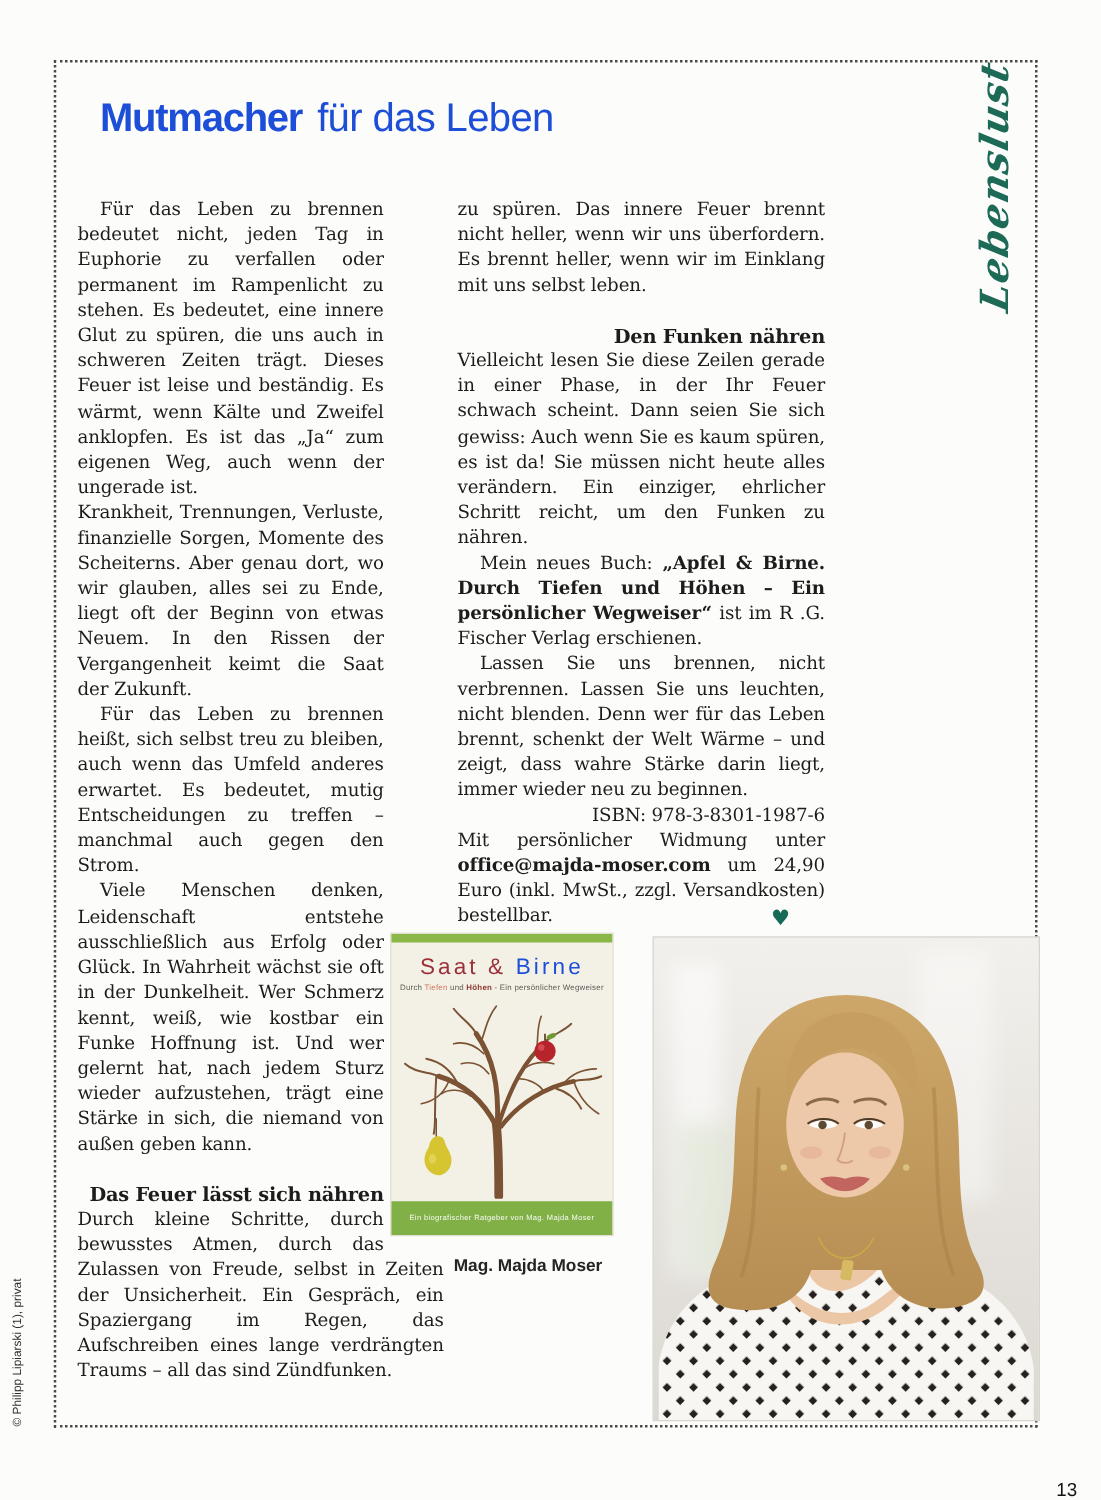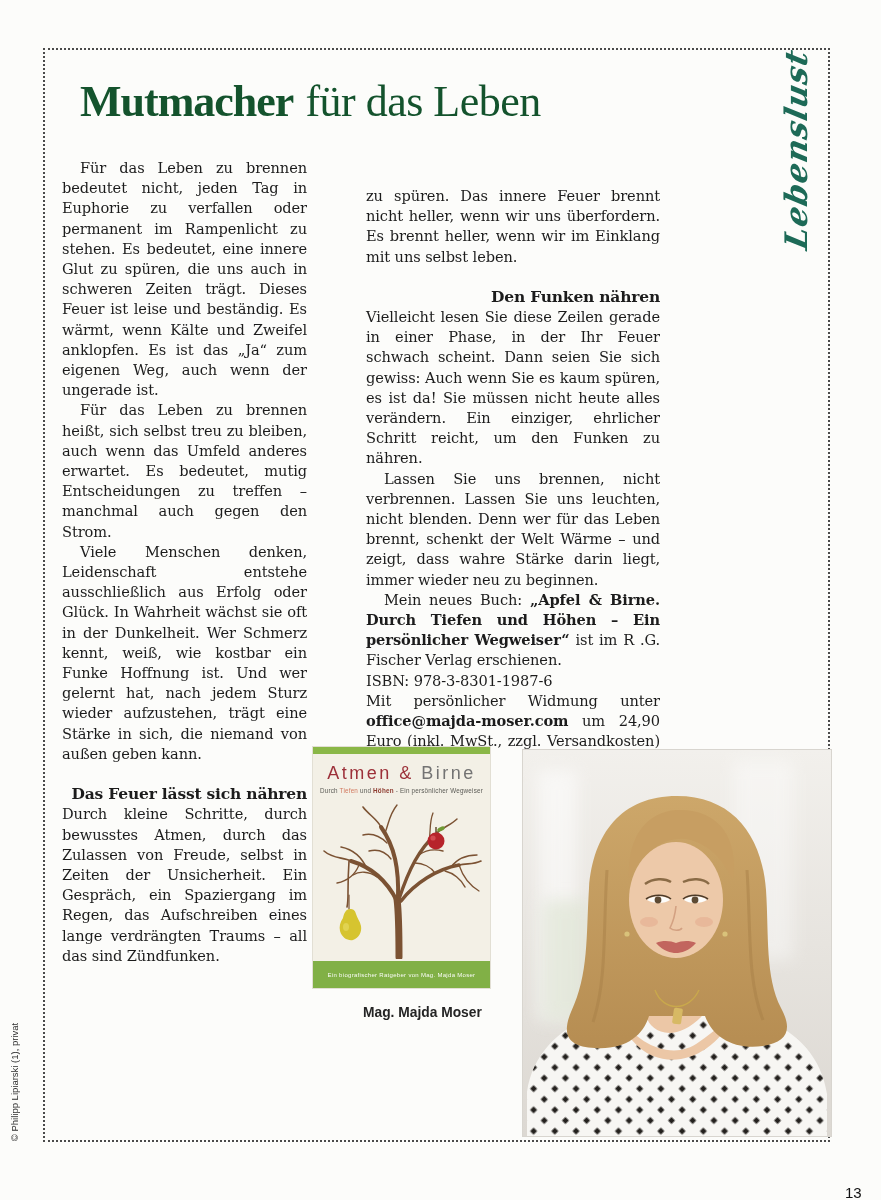--- a/index.html
+++ b/index.html
@@ -8,41 +8,41 @@
     background:#fcfcfa;
     font-family:"DejaVu Serif", serif;
     color:#1c1c1c;
   }
   .frame{
     position:absolute;left:43px;top:48px;width:787px;height:1094px;
     border:2px dotted #4a4a4a;box-sizing:border-box;pointer-events:none;
   }
   .title{
     position:absolute;left:80px;top:76px;width:640px;
-    font-family:Liberation Serif, serif;
-    font-size:44px;letter-spacing:-1px;color:#14532d;white-space:nowrap;
+    font-family:Liberation Sans, sans-serif;
+    font-size:32px;letter-spacing:-1px;color:#1d4ed8;white-space:nowrap;
   }
   .title .t-bold{font-weight:700;}
   .title .t-rest{font-weight:400;margin-left:12px;letter-spacing:-0.5px;}
   .col{
     position:absolute;text-align:justify;
     font-size:14.6px;line-height:20.2px;letter-spacing:-0.1px;
     hyphens:auto;-webkit-hyphens:auto;
   }
   .col-left{left:62px;top:158px;width:293px;}
-  .col-right{left:366px;top:158px;width:294px;margin-top:28px;}
+  .col-right{left:366px;top:158px;width:294px;}
   .col p{margin:0;}
   .col p.ind{text-indent:18px;}
   .col h3{
     margin:20px 0 0 0;font-size:15.5px;line-height:20.2px;
     font-weight:700;text-align:right;letter-spacing:-0.2px;
   }
   .book-notch{float:right;width:48px;height:253px;margin-top:592px;}
   .note{margin-top:20px;}
-  .isbn-line{text-align:left;}
+  .isbn-line{text-align:right;}
   .order{margin-top:20px;}
   .heart-line{text-align:right;margin-top:-19px;padding-right:28px;}
   .heart{color:#176a55;font-size:17px;font-family:"DejaVu Sans",sans-serif;}
   b.semib{font-weight:700;}
 
   
   .book{
     position:absolute;left:313px;top:747px;width:177px;height:241px;
     background:#f3f0e6;box-shadow:0 0 0 1px #e2dfd4;box-sizing:border-box;
     overflow:hidden;
@@ -56,21 +56,21 @@
     font-family:"Liberation Sans",sans-serif;font-size:6px;color:#ffffff;opacity:.95;
     letter-spacing:.3px;
   }
   .book .b-title{
     position:absolute;left:0;top:16px;width:100%;text-align:center;
     font-family:"Liberation Sans",sans-serif;font-size:18px;font-weight:500;
     letter-spacing:2.5px;white-space:nowrap;
   }
   .book .b-title .apfel{color:#9c3039;}
   .book .b-title .amp{color:#9c3039;}
-  .book .b-title .birne{color:#737373;}
+  .book .b-title .birne{color:#1d4ed8;}
   .book .b-sub{
     position:absolute;left:0;top:40px;width:100%;text-align:center;
     font-family:"Liberation Sans",sans-serif;font-size:6.3px;color:#5a5a55;
     letter-spacing:.2px;white-space:nowrap;
   }
   .book .b-sub .tiefen{color:#d2795f;}
   .book .b-sub .hoehen{color:#8d3a2f;font-weight:700;}
   .book svg{position:absolute;left:6px;top:52px;}
 
   
@@ -116,42 +116,43 @@
 
 <div class="credit">© Philipp Lipiarski (1), privat</div>
 
 <h1 class="title" style="margin:0;">
   <span class="t-bold">Mutmacher</span><span class="t-rest">für das Leben</span>
 </h1>
 
 <div class="col col-left">
   <div class="book-notch"></div>
   <p class="ind">Für das Leben zu brennen bedeutet nicht, jeden Tag in Euphorie zu verfallen oder permanent im Rampenlicht zu stehen. Es bedeutet, eine innere Glut zu spüren, die uns auch in schweren Zeiten trägt. Dieses Feuer ist leise und beständig. Es wärmt, wenn Kälte und Zweifel anklopfen. Es ist das „Ja“ zum eigenen Weg, auch wenn der ungerade ist.</p>
+  <p>Krankheit, Trennungen, Verluste, finanzielle Sorgen, Momente des Scheiterns. Aber genau dort, wo wir glauben, alles sei zu Ende, liegt oft der Beginn von etwas Neuem. In den Rissen der Vergangenheit keimt die Saat der Zukunft.</p>
   <p class="ind">Für das Leben zu brennen heißt, sich selbst treu zu bleiben, auch wenn das Umfeld anderes erwartet. Es bedeutet, mutig Entscheidungen zu treffen – manchmal auch gegen den Strom.</p>
   <p class="ind">Viele Menschen denken, Leidenschaft entstehe ausschließlich aus Erfolg oder Glück. In Wahrheit wächst sie oft in der Dunkelheit. Wer Schmerz kennt, weiß, wie kostbar ein Funke Hoffnung ist. Und wer gelernt hat, nach jedem Sturz wieder aufzustehen, trägt eine Stärke in sich, die niemand von außen geben kann.</p>
   <h3>Das Feuer lässt sich nähren</h3>
   <p>Durch kleine Schritte, durch bewusstes Atmen, durch das Zulassen von Freude, selbst in Zeiten der Unsicherheit. Ein Gespräch, ein Spaziergang im Regen, das Aufschreiben eines lange verdrängten Traums – all das sind Zündfunken.</p>
 
 </div>
 
 <div class="col col-right">
   <p>zu spüren. Das innere Feuer brennt nicht heller, wenn wir uns überfordern. Es brennt heller, wenn wir im Einklang mit uns selbst leben.</p>
   <h3>Den Funken nähren</h3>
   <p>Vielleicht lesen Sie diese Zeilen gerade in einer Phase, in der Ihr Feuer schwach scheint. Dann seien Sie sich gewiss: Auch wenn Sie es kaum spüren, es ist da! Sie müssen nicht heute alles verändern. Ein einziger, ehrlicher Schritt reicht, um den Funken zu nähren.</p>
+  <p class="ind note"><span>Mein neues Buch: </span><b class="semib">„Apfel &amp; Birne. Durch Tiefen und Höhen – Ein persönlicher Wegweiser“</b><span> ist im R .G. Fischer Verlag erschienen.</span></p>
   <p class="ind">Lassen Sie uns brennen, nicht verbrennen. Lassen Sie uns leuchten, nicht blenden. Denn wer für das Leben brennt, schenkt der Welt Wärme – und zeigt, dass wahre Stärke darin liegt, immer wieder neu zu beginnen.</p>
-  <p class="ind note"><span>Mein neues Buch: </span><b class="semib">„Apfel &amp; Birne. Durch Tiefen und Höhen – Ein persönlicher Wegweiser“</b><span> ist im R .G. Fischer Verlag erschienen.</span></p>
   <p class="isbn-line">ISBN: 978-3-8301-1987-6</p>
   <p class="order"><span>Mit persönlicher Widmung unter </span><b class="semib">office@majda-moser.com</b><span> um 24,90 Euro (inkl. MwSt., zzgl. Versandkosten) bestellbar.</span></p>
   <div class="heart-line"><span class="heart">♥</span></div>
 </div>
 
 <div class="book">
   <div class="strip-top"></div>
   <div class="b-title">
-    <span class="apfel">Atmen</span><span class="amp"> &amp; </span><span class="birne">Birne</span>
+    <span class="apfel">Saat</span><span class="amp"> &amp; </span><span class="birne">Birne</span>
   </div>
   <div class="b-sub">
     <span>Durch </span><span class="tiefen">Tiefen</span><span> und </span><span class="hoehen">Höhen</span><span> - Ein persönlicher Wegweiser</span>
   </div>
   <svg width="165" height="160" viewBox="0 0 165 160">
     <g stroke="#7b5233" fill="none" stroke-linecap="round">
       <path d="M80,158 C80,132 80,116 78,100" stroke-width="7"></path>
       <path d="M78,102 C68,82 52,68 32,62" stroke-width="4"></path>
       <path d="M32,62 C24,58 14,60 5,52" stroke-width="1.6"></path>
       <path d="M48,70 C42,56 32,50 22,48" stroke-width="1.6"></path>

